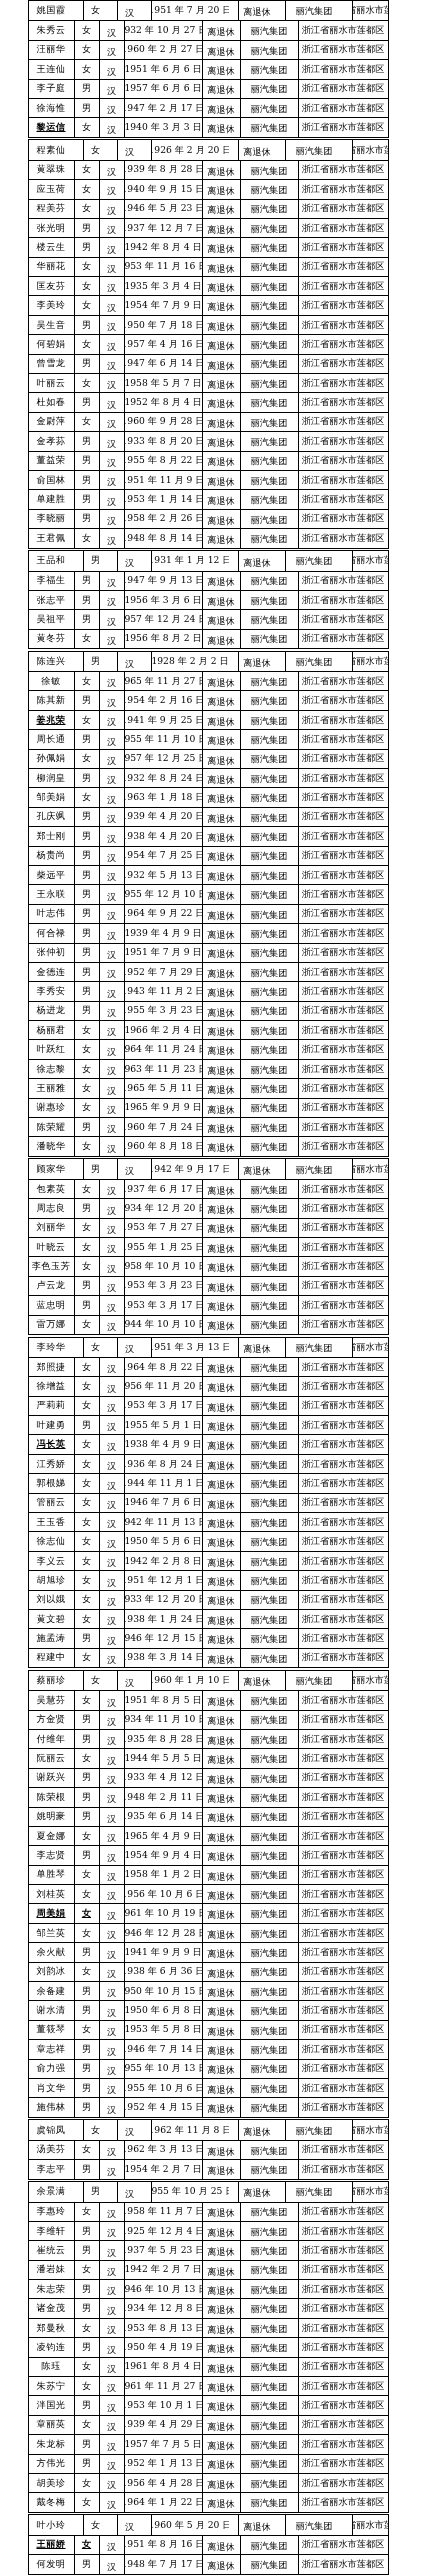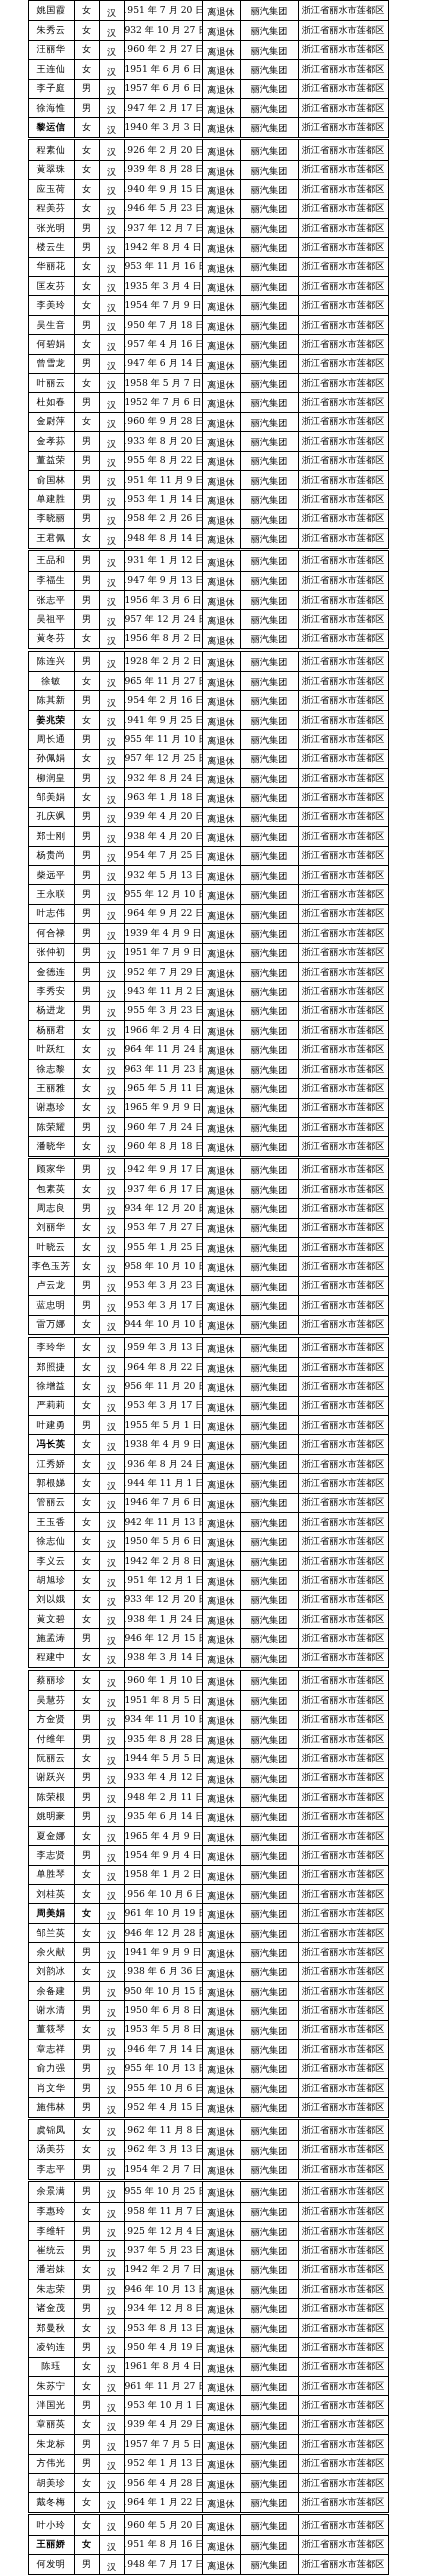--- a/index.html
+++ b/index.html
@@ -28,21 +28,21 @@
     border: 1.1px solid #000;
     margin-bottom: 1.6px;
     background: #fff;
   }
   .row {
     display: flex;
     height: 19.4px;
     box-sizing: border-box;
     border-top: 0.5px solid #000;
   }
-  .section .row:first-child { border-top: none; }
+  .section .row:first-child { border-top: none; gap: 9px; }
   .cell {
     box-sizing: border-box;
     border-left: 0.5px solid #000;
     display: flex;
     align-items: center;
     justify-content: center;
     font-size: 9.2px;
     color: #000;
     overflow: hidden;
     white-space: nowrap;
@@ -52,21 +52,21 @@
   .c-gender   { width: 25px; }
   .c-ethnic   { width: 25px; }
   .c-birth    { width: 78px; }
   .c-status   { width: 38px; }
   .c-company  { width: 58px; }
   .c-region   { flex: 1; }
   
   .c-ethnic  span { position: relative; top: 2.7px; }
   .c-status  span { position: relative; top: 2.2px; }
   .c-company span { position: relative; top: 1.1px; }
-  .bold { font-weight: bold; }
+  .bold { font-weight: bold; text-decoration: underline; }
 </style>
 </head>
 <body>
 
 <div class="doc">
   <div class="table-area">
     <div id="sections">
         <div class="section">
           <div class="row">
             <div class="cell c-name">姚国霞</div>
@@ -369,21 +369,21 @@
               <span>丽汽集团</span>
             </div>
             <div class="cell c-region">浙江省丽水市莲都区</div>
           </div>
           <div class="row">
             <div class="cell c-name">杜如春</div>
             <div class="cell c-gender">男</div>
             <div class="cell c-ethnic">
               <span>汉</span>
             </div>
-            <div class="cell c-birth">1952 年 7 月 6 日</div>
+            <div class="cell c-birth">1952 年 8 月 4 日</div>
             <div class="cell c-status">
               <span>离退休</span>
             </div>
             <div class="cell c-company">
               <span>丽汽集团</span>
             </div>
             <div class="cell c-region">浙江省丽水市莲都区</div>
           </div>
           <div class="row">
             <div class="cell c-name">金尉萍</div>
@@ -1097,21 +1097,21 @@
             <div class="cell c-region">浙江省丽水市莲都区</div>
           </div>
         </div>
         <div class="section">
           <div class="row">
             <div class="cell c-name">李玲华</div>
             <div class="cell c-gender">女</div>
             <div class="cell c-ethnic">
               <span>汉</span>
             </div>
-            <div class="cell c-birth">1959 年 3 月 13 日</div>
+            <div class="cell c-birth">1951 年 3 月 13 日</div>
             <div class="cell c-status">
               <span>离退休</span>
             </div>
             <div class="cell c-company">
               <span>丽汽集团</span>
             </div>
             <div class="cell c-region">浙江省丽水市莲都区</div>
           </div>
           <div class="row">
             <div class="cell c-name">郑照捷</div>

